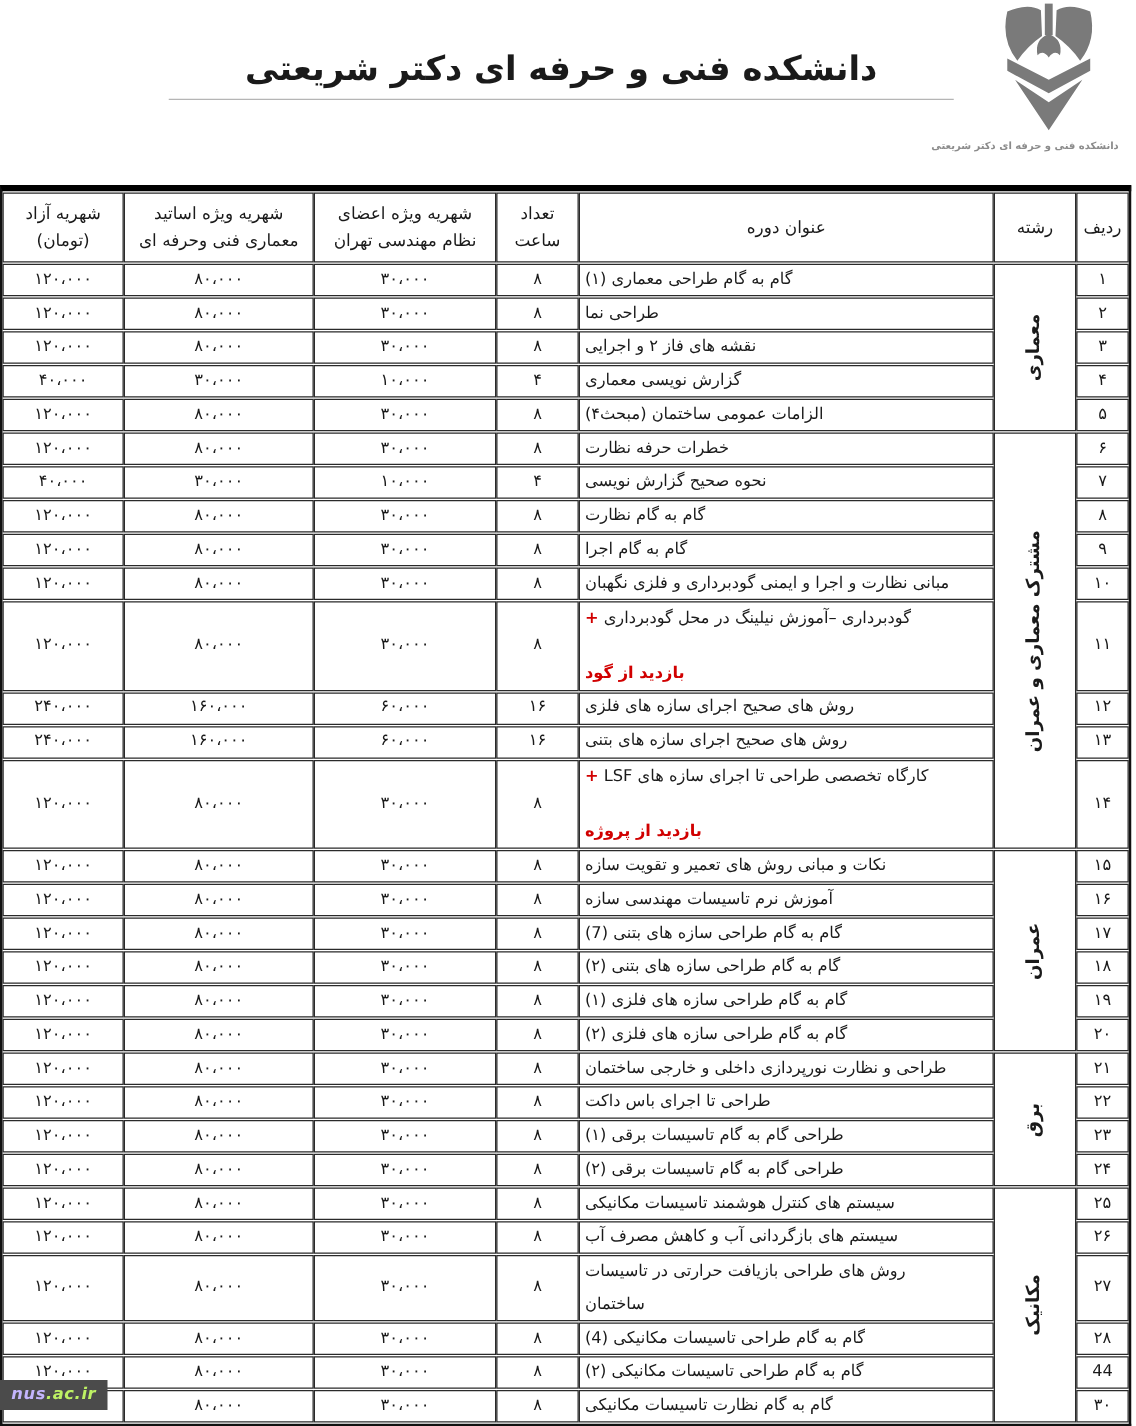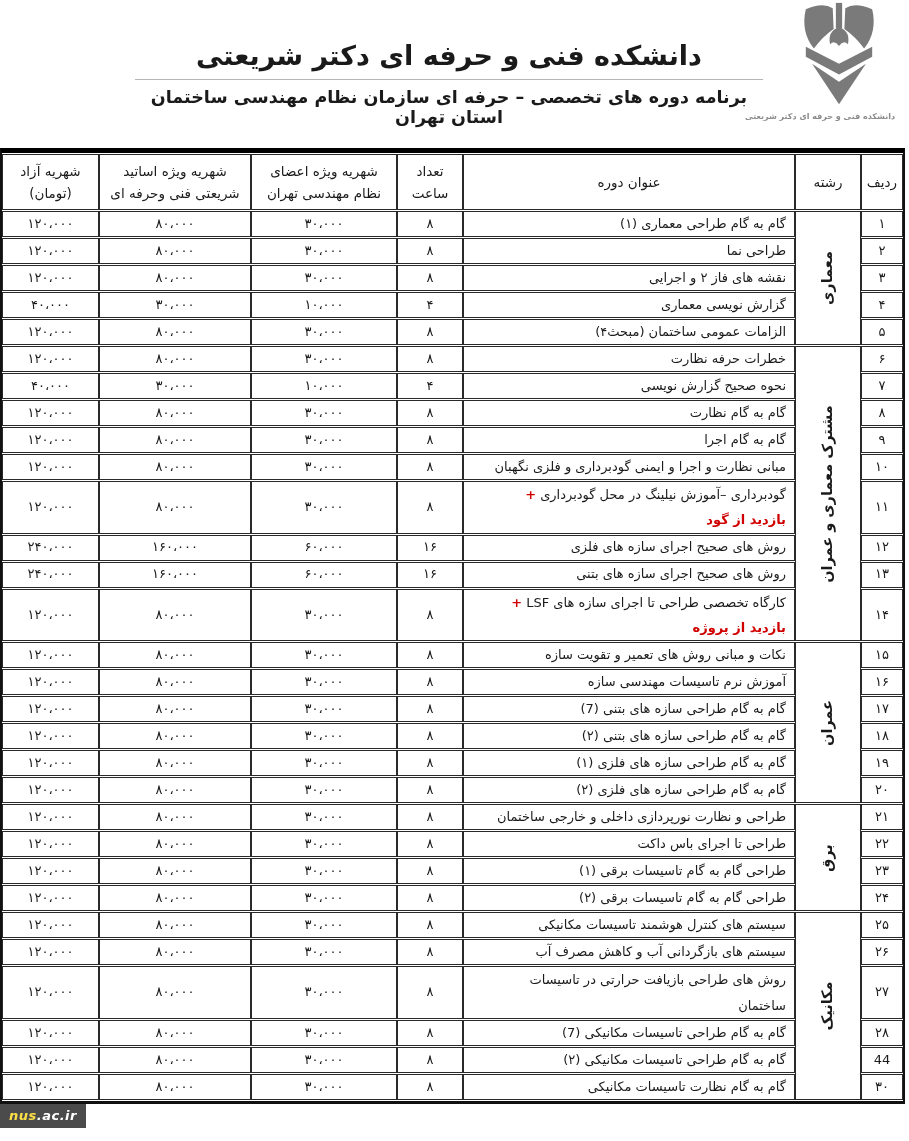--- a/index.html
+++ b/index.html
@@ -12,35 +12,35 @@
   .title-rule{border:0;border-top:1px solid #b5b5b5;margin:0 6px 7px 6px;}
   .sub-title{font-size:17.5px;font-weight:bold;margin:0;}
 
   
   table.program{position:absolute;top:148px;right:4px;width:901px;
         border-collapse:separate;border-spacing:0 1px;table-layout:fixed;
         border:2px solid #111;border-top:5px solid #000;border-bottom:3px solid #111;}
   th,td{border:1px solid #2a2a2a;font-weight:normal;overflow:hidden;}
   th{font-size:13.5px;padding:3px 2px;height:48px;vertical-align:middle;text-align:center;line-height:1.65;}
   td{font-size:13px;height:24px;padding:0 4px;vertical-align:middle;text-align:center;line-height:1.45;}
-  td.c-title{text-align:right;padding-right:8px;}
+  td.c-title{text-align:left;padding-right:8px;}
   td.c-title .tl{line-height:1.95;}
   td.c-title div:empty{display:none;}
-  .red{color:#d10000;font-weight:bold;}
+  .red{color:#d10000;font-weight:bold;margin-top:19px;}
   .plus{color:#d10000;font-weight:bold;margin-right:4px;}
   td.c-group{position:relative;}
   .vlabel{position:absolute;left:50%;top:50%;transform:translate(-50%,-50%) rotate(-90deg);
           white-space:nowrap;font-weight:bold;font-size:14.5px;}
 
   
   .watermark{position:absolute;top:1104px;right:auto;left:0;background:#4b4b4b;
              padding:4px 9px 5px 9px;font-size:13px;font-weight:bold;font-style:italic;
              direction:ltr;letter-spacing:.5px;}
-  .wm-a{color:#fde047;}
-  .wm-b{color:#ffffff;}
+  .wm-a{color:#c4b5fd;}
+  .wm-b{color:#bef264;}
 </style>
 </head>
 <body>
 
 <div class="page">
 
   <div class="logo-wrap">
     <svg width="96" height="104" viewBox="0 0 100 116">
       <g fill="#7a7a7a">
         <path d="M13 8 Q32 0 43 7 L44 30 Q31 39 22 52 Q7 33 13 8 Z"></path>
@@ -50,21 +50,20 @@
         <path d="M13 50 L50 69 L87 50 L87 61 L50 81 L13 61 Z"></path>
         <path d="M20 69 L50 114 L80 69 L50 89 Z"></path>
       </g>
     </svg>
     <div class="logo-caption">دانشکده فنی و حرفه ای دکتر شریعتی</div>
   </div>
 
   <div class="titles">
     <div class="main-title">دانشکده فنی و حرفه ای دکتر شریعتی</div>
     <hr class="title-rule">
-    <div class="sub-title">برنامه دوره های تخصصی – حرفه ای سازمان نظام مهندسی ساختمان استان تهران</div>
   </div>
 
   <table class="program">
     <colgroup>
       <col style="width:42px">
         <col style="width:66px">
         <col style="width:332px">
         <col style="width:66px">
       <col style="width:146px">
         <col style="width:152px">
@@ -78,21 +77,21 @@
       <th>
             <div>تعداد</div>
             <div>ساعت</div>
           </th>
       <th>
             <div>شهریه ویژه اعضای</div>
             <div>نظام مهندسی تهران</div>
           </th>
       <th>
             <div>شهریه ویژه اساتید</div>
-            <div>شریعتی فنی وحرفه ای</div>
+            <div>معماری فنی وحرفه ای</div>
           </th>
       <th>
             <div>شهریه آزاد</div>
             <div>(تومان)</div>
           </th>
     </tr>
 
     <tr>
           <td>۱</td>
           <td class="c-group" rowspan="5">
@@ -332,21 +331,21 @@
             <div class="tl">روش های طراحی بازیافت حرارتی در تاسیسات</div>
             <div class="tl">ساختمان</div>
           </td>
           <td>۸</td>
           <td>۳۰،۰۰۰</td>
           <td>۸۰،۰۰۰</td>
           <td>۱۲۰،۰۰۰</td>
         </tr>
     <tr>
           <td>۲۸</td>
-          <td class="c-title">گام به گام طراحی تاسیسات مکانیکی (7)</td>
+          <td class="c-title">گام به گام طراحی تاسیسات مکانیکی (4)</td>
           <td>۸</td>
           <td>۳۰،۰۰۰</td>
           <td>۸۰،۰۰۰</td>
           <td>۱۲۰،۰۰۰</td>
         </tr>
     <tr>
           <td>44</td>
           <td class="c-title">گام به گام طراحی تاسیسات مکانیکی (۲)</td>
           <td>۸</td>
           <td>۳۰،۰۰۰</td>

